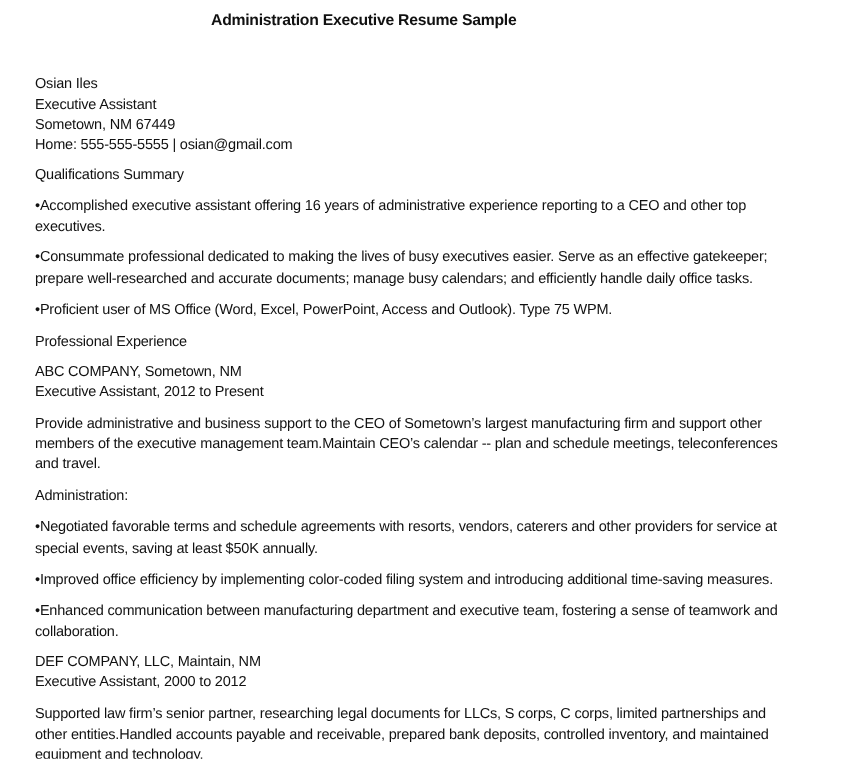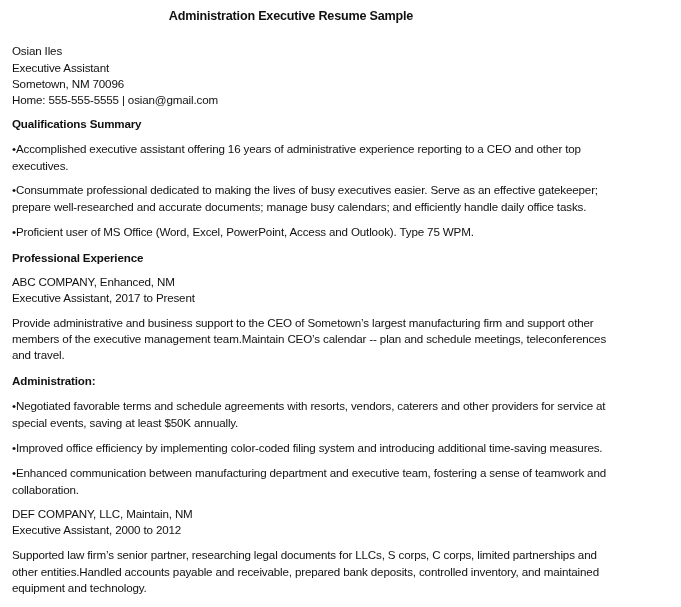--- a/index.html
+++ b/index.html
@@ -1,34 +1,34 @@
 <!DOCTYPE html>
 <html><head>
   <meta charset="utf-8">
   <style>
     html, body { margin: 0; padding: 0; background: #ffffff; }
     body {
       width: 681px; height: 607px; overflow: hidden; position: relative;
       font-family: "Liberation Sans", sans-serif; color: #111111;
       font-size: 11.6px;
     }
-    .ln { position: absolute; left: 12px; white-space: nowrap; line-height: 16px; letter-spacing: -0.15px; }
+    .ln { position: absolute; left: 28px; white-space: nowrap; line-height: 16px; letter-spacing: -0.15px; margin-top: 16px; }
     .title { position: absolute; left: 0; width: 582px; top: 9px; text-align: center; font-weight: bold; font-size: 12.6px; letter-spacing: -0.2px; }
-    .b { font-weight: bold; }
+    .b { font-weight: normal; }
   </style>
 </head>
 <body>
 
 <div>
   <div class="title">Administration Executive Resume Sample</div>
 
   <div>
     <div class="ln" style="top:43px">Osian Iles</div>
     <div class="ln" style="top:60px">Executive Assistant</div>
-    <div class="ln" style="top:76px">Sometown, NM 70096</div>
+    <div class="ln" style="top:76px">Sometown, NM 67449</div>
     <div class="ln" style="top:92px">Home: 555-555-5555 | osian@gmail.com</div>
   </div>
 
   <div>
     <div class="ln b" style="top:116px">Qualifications Summary</div>
     <div>
       <div class="ln" style="top:141px">•Accomplished executive assistant offering 16 years of administrative experience reporting to a CEO and other top</div>
       <div class="ln" style="top:158px">executives.</div>
     </div>
     <div>
@@ -37,22 +37,22 @@
     </div>
     <div>
       <div class="ln" style="top:224px">•Proficient user of MS Office (Word, Excel, PowerPoint, Access and Outlook). Type 75 WPM.</div>
     </div>
   </div>
 
   <div>
     <div class="ln b" style="top:250px">Professional Experience</div>
 
     <div>
-      <div class="ln" style="top:274px">ABC COMPANY, Enhanced, NM</div>
-      <div class="ln" style="top:290px">Executive Assistant, 2017 to Present</div>
+      <div class="ln" style="top:274px">ABC COMPANY, Sometown, NM</div>
+      <div class="ln" style="top:290px">Executive Assistant, 2012 to Present</div>
       <div>
         <div class="ln" style="top:315px">Provide administrative and business support to the CEO of Sometown’s largest manufacturing firm and support other</div>
         <div class="ln" style="top:331px">members of the executive management team.Maintain CEO’s calendar -- plan and schedule meetings, teleconferences</div>
         <div class="ln" style="top:347px">and travel.</div>
       </div>
       <div class="ln b" style="top:373px">Administration:</div>
       <div>
         <div class="ln" style="top:398px">•Negotiated favorable terms and schedule agreements with resorts, vendors, caterers and other providers for service at</div>
         <div class="ln" style="top:415px">special events, saving at least $50K annually.</div>
       </div>

